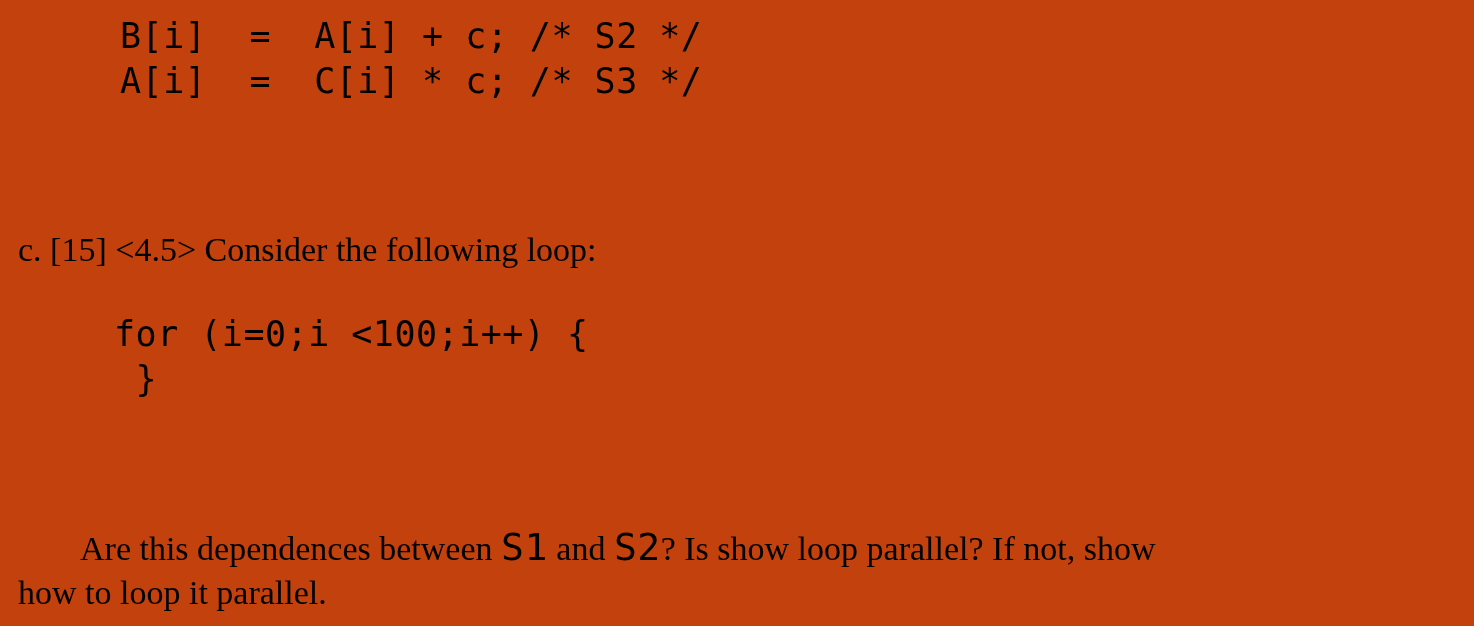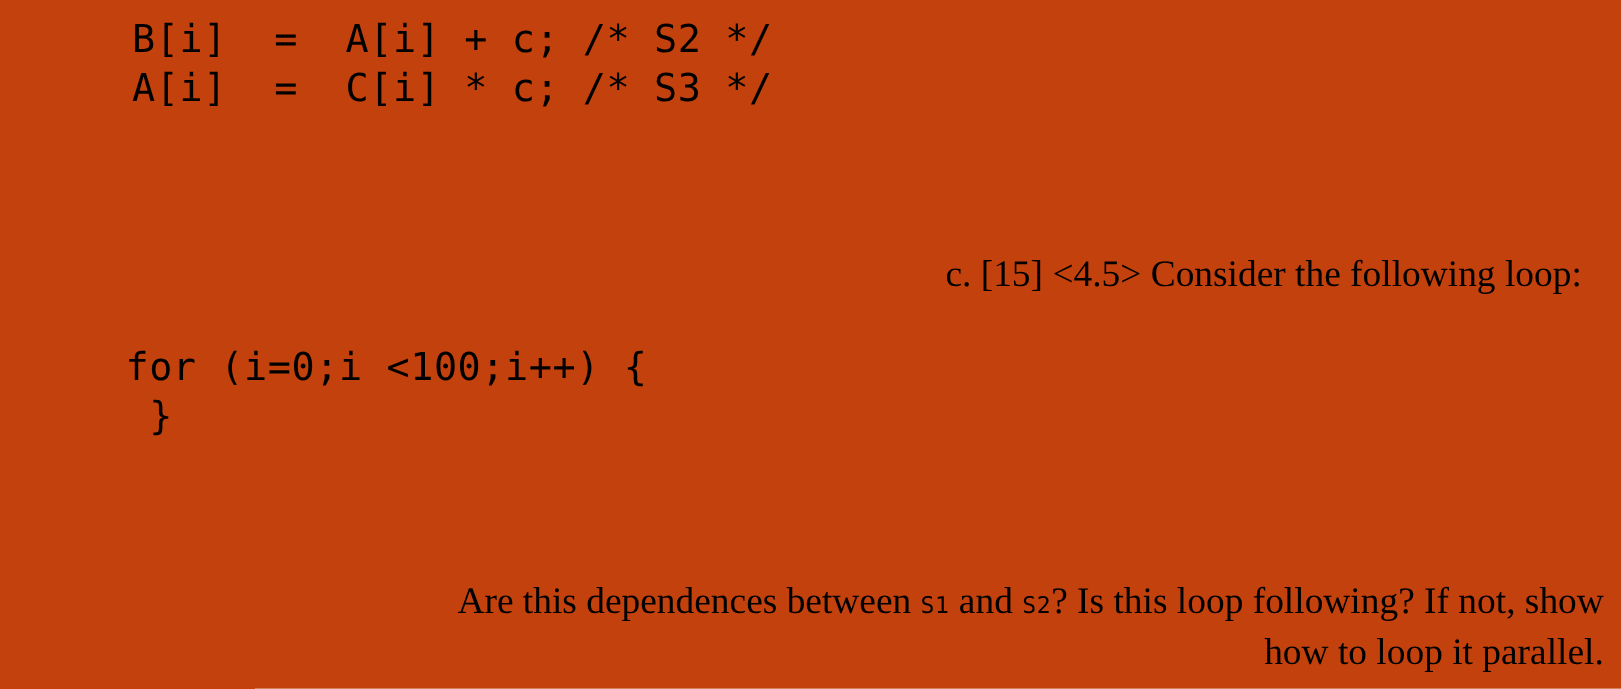--- a/index.html
+++ b/index.html
@@ -32,40 +32,39 @@
   .code-block-top {
     position: absolute;
     left: 120px;
     top: 14px;
   }
 
   .prose {
     font-family: "Liberation Serif", serif;
     font-size: 34px;
     line-height: 44px;
-    text-align: right;
   }
 
   .item-c {
     position: absolute;
     left: 18px;
     top: 228px;
     width: 1420px;
     display: block;
   }
   .item-c .label {
     display: inline;
   }
   .item-c .txt {
     display: inline;
   }
 
   .mono-inline {
     font-family: "DejaVu Sans Mono", monospace;
-    font-size: 21px;
+    font-size: 38px;
     letter-spacing: 0.5px;
   }
 
   .code-block-loop {
     position: absolute;
     left: 82px;
     top: 312px;
     margin-left: 32px;
   }
 
@@ -96,17 +95,17 @@
   <div class="item-c prose">
     <span class="label">c.</span><span class="txt">&nbsp;</span><span class="txt">[15]</span><span>&nbsp;</span><span class="txt">&lt;4.5&gt;</span><span>&nbsp;</span><span class="txt">Consider the following loop:</span>
   </div>
 
   <div class="code-block-loop">
     <div class="code-line">for (i=0;i &lt;100;i++) {</div>
     <div class="code-line"> }</div>
   </div>
 
   <div class="tail prose">
-    <p><span class="indent"></span><span>Are this dependences between </span><span class="mono-inline">S1</span><span> and </span><span class="mono-inline">S2</span><span>? Is this loop following? If not, show</span></p>
+    <p><span class="indent"></span><span>Are this dependences between </span><span class="mono-inline">S1</span><span> and </span><span class="mono-inline">S2</span><span>? Is show loop parallel? If not, show</span></p>
     <p>how to loop it parallel.</p>
   </div>
 
 </div>
 
 </body></html>

